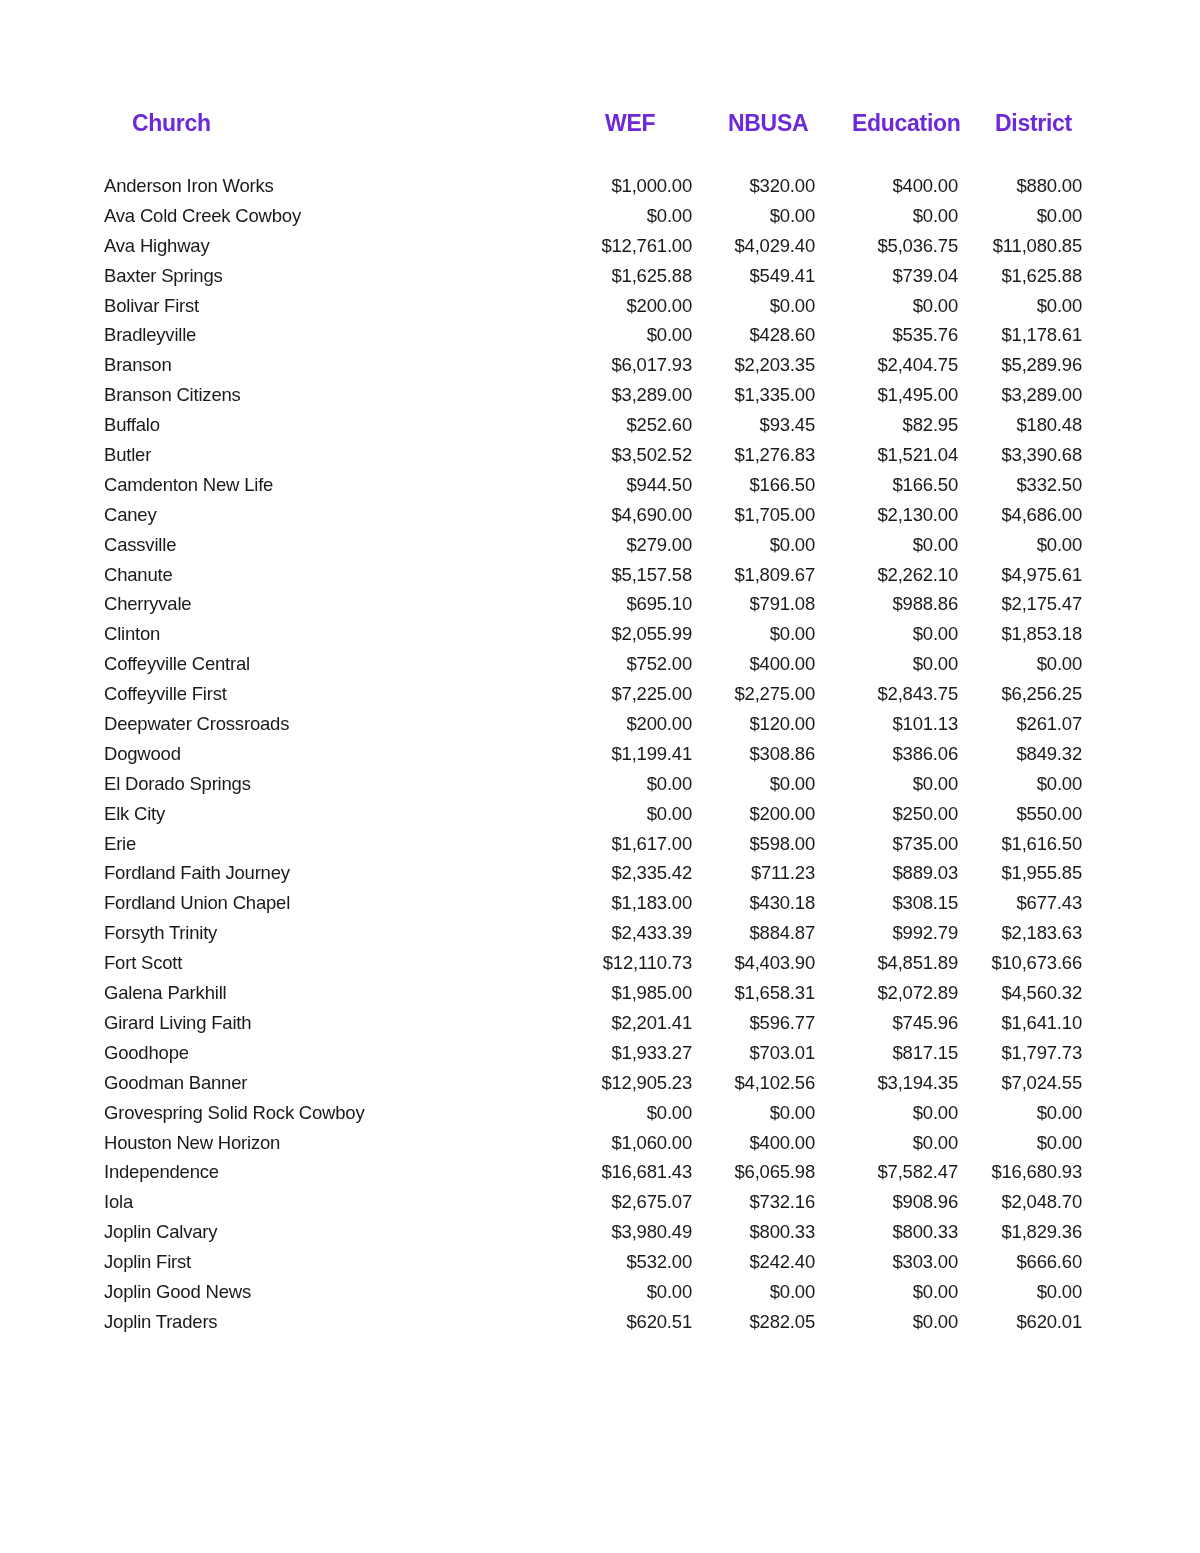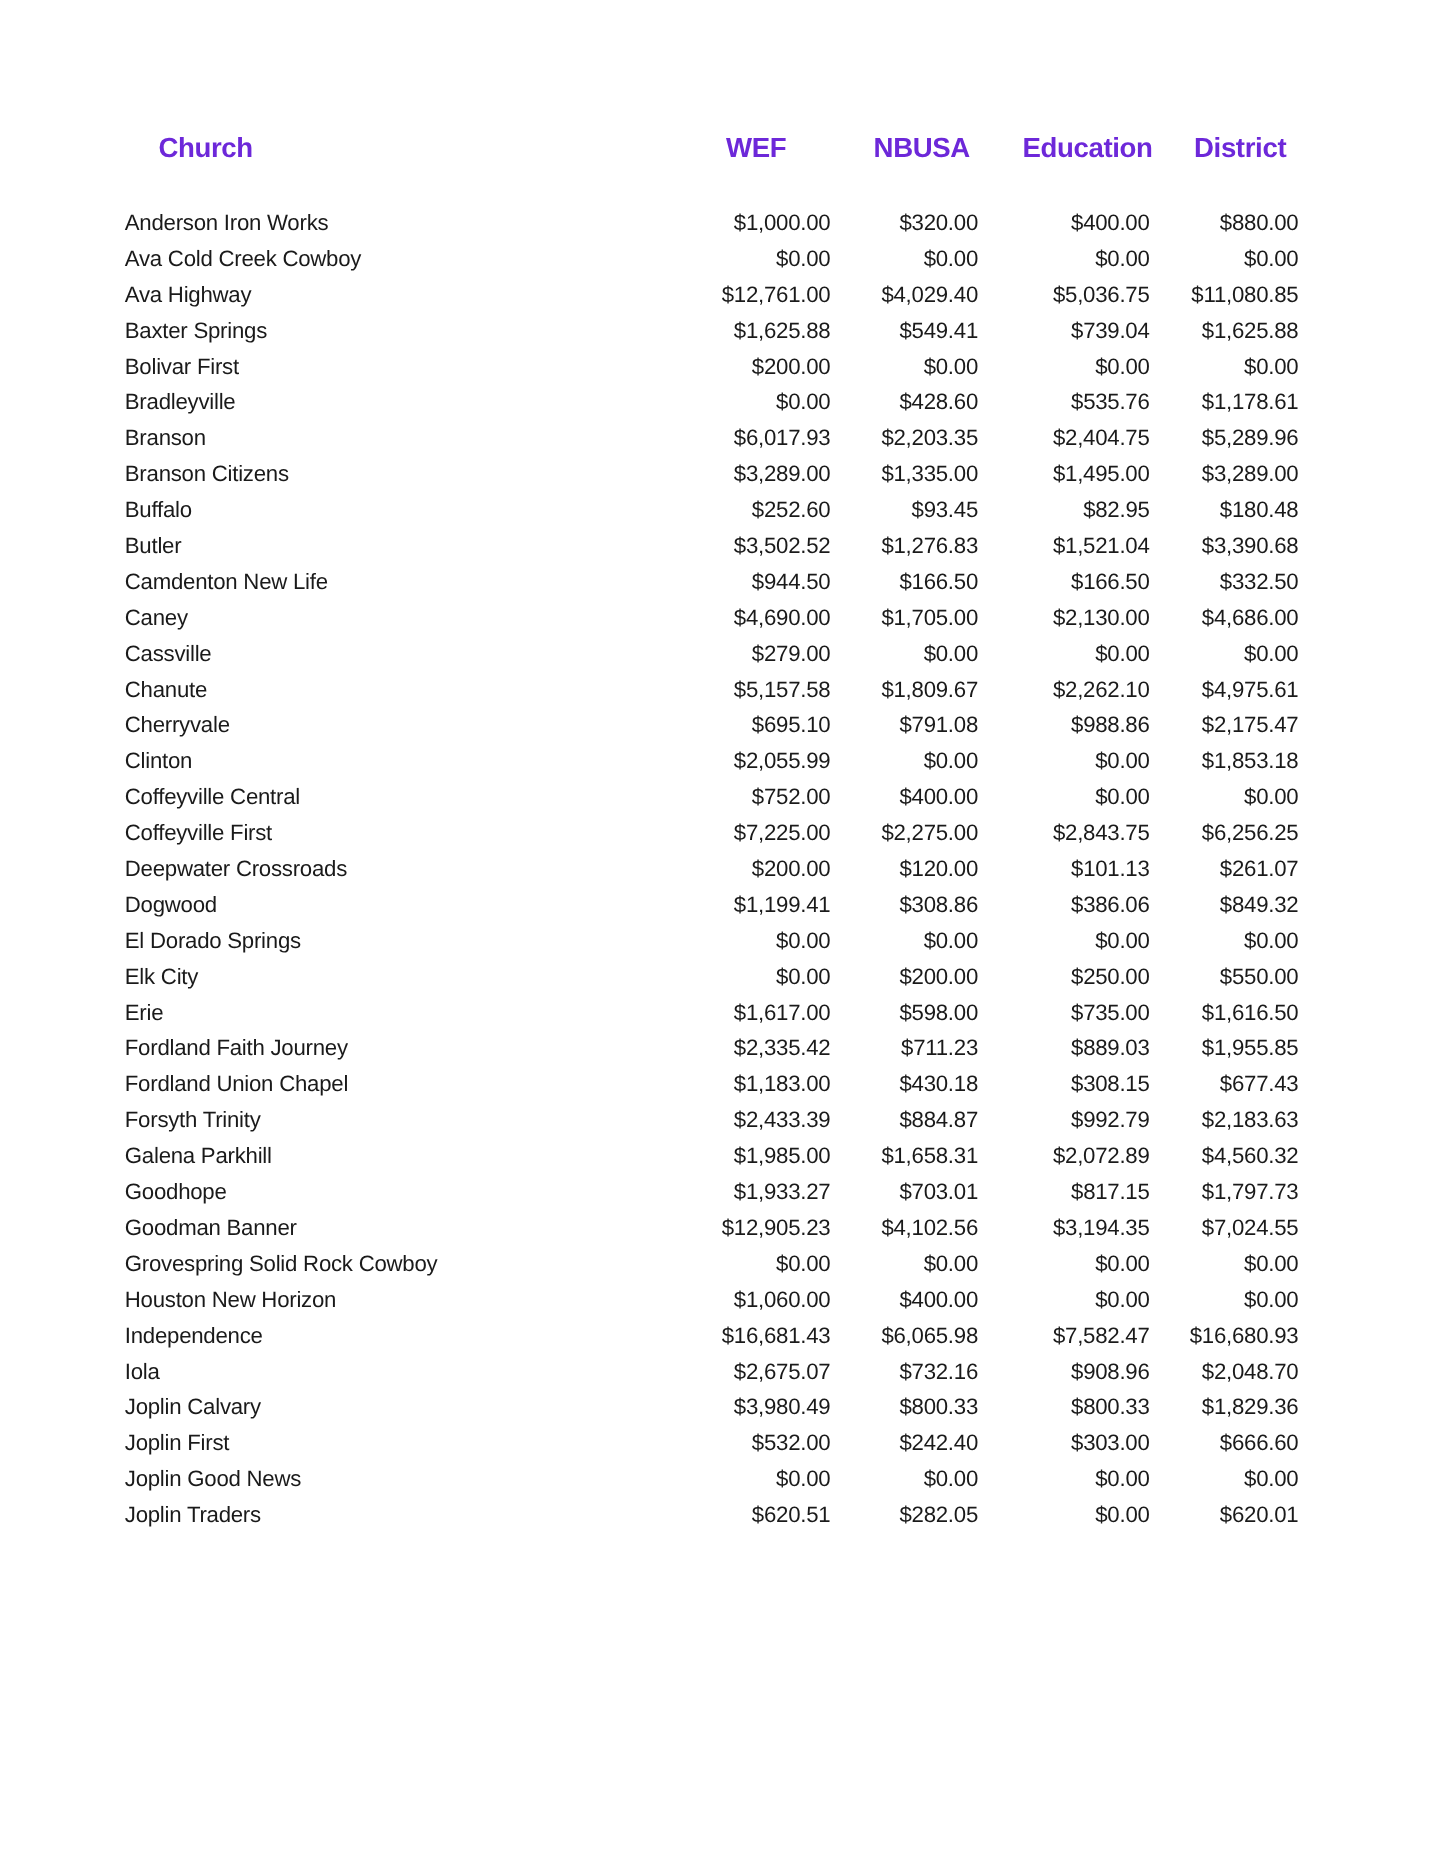--- a/index.html
+++ b/index.html
@@ -265,27 +265,41 @@
         <span class="cell dist">$677.43</span>
       </div>
       <div class="row">
         <span class="cell name">Forsyth Trinity</span>
         <span class="cell wef">$2,433.39</span>
         <span class="cell nbusa">$884.87</span>
         <span class="cell edu">$992.79</span>
         <span class="cell dist">$2,183.63</span>
       </div>
       <div class="row">
+        <span class="cell name">Fort Scott</span>
+        <span class="cell wef">$12,110.73</span>
+        <span class="cell nbusa">$4,403.90</span>
+        <span class="cell edu">$4,851.89</span>
+        <span class="cell dist">$10,673.66</span>
+      </div>
+      <div class="row">
         <span class="cell name">Galena Parkhill</span>
         <span class="cell wef">$1,985.00</span>
         <span class="cell nbusa">$1,658.31</span>
         <span class="cell edu">$2,072.89</span>
         <span class="cell dist">$4,560.32</span>
       </div>
       <div class="row">
+        <span class="cell name">Girard Living Faith</span>
+        <span class="cell wef">$2,201.41</span>
+        <span class="cell nbusa">$596.77</span>
+        <span class="cell edu">$745.96</span>
+        <span class="cell dist">$1,641.10</span>
+      </div>
+      <div class="row">
         <span class="cell name">Goodhope</span>
         <span class="cell wef">$1,933.27</span>
         <span class="cell nbusa">$703.01</span>
         <span class="cell edu">$817.15</span>
         <span class="cell dist">$1,797.73</span>
       </div>
       <div class="row">
         <span class="cell name">Goodman Banner</span>
         <span class="cell wef">$12,905.23</span>
         <span class="cell nbusa">$4,102.56</span>

